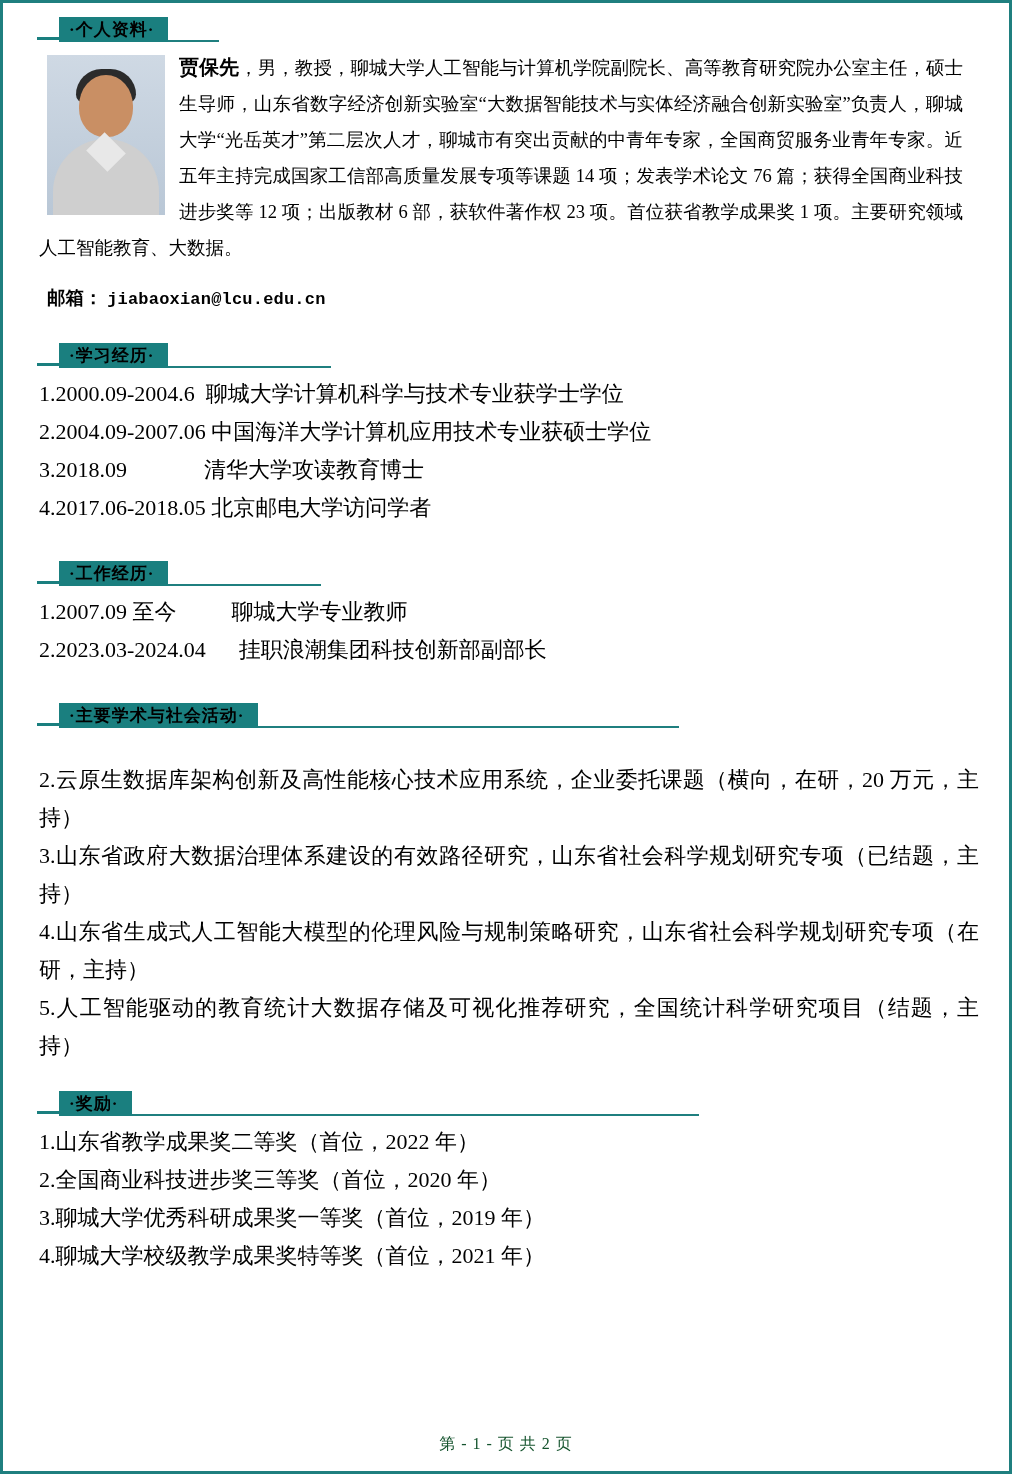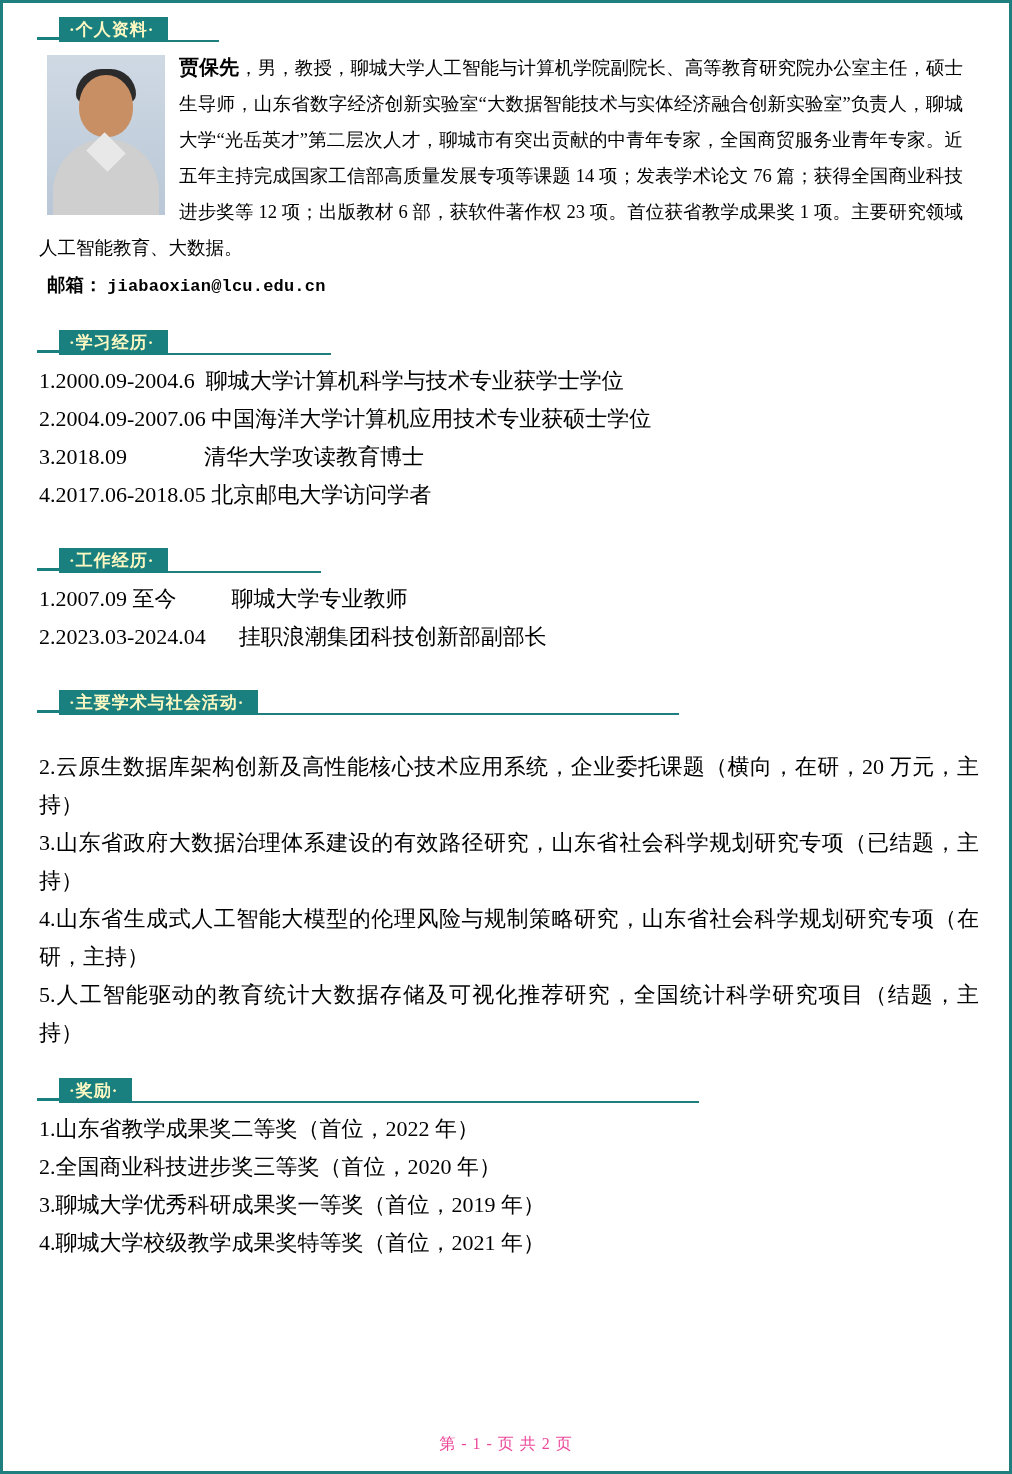--- a/index.html
+++ b/index.html
@@ -40,21 +40,21 @@
     height: 2px;
     background: #1f7f7f;
   }
   .sec-head .tab {
     position: absolute;
     left: 30px;
     top: 0;
     height: 25px;
     line-height: 25px;
     background: #1a7f7f;
-    color: #fef9c3;
+    color: #000000;
     font-family: "Liberation Serif", "DejaVu Serif", serif;
     font-weight: bold;
     font-size: 17px;
     padding: 0 14px 0 10px;
     white-space: nowrap;
     letter-spacing: 1px;
   }
   .sec-head .lead {
     position: absolute;
     left: 8px;
@@ -112,21 +112,21 @@
     width: 30px; height: 26px;
     background: #e8e8e8;
     transform: rotate(45deg);
   }
   .profile .name {
     font-weight: bold;
     font-size: 20px;
   }
   .email-line {
     clear: both;
-    margin-top: 2px;
+    margin-top: 15px;
     font-size: 18.5px;
     line-height: 34px;
     padding-left: 8px;
   }
   .email-label {
     font-weight: bold;
     font-family: "Liberation Serif", "DejaVu Serif", serif;
   }
   .email-val {
     font-family: "Liberation Mono", "DejaVu Sans Mono", monospace;
@@ -148,21 +148,21 @@
   .gap-lg { height: 34px; }
 
   
   .footer {
     position: absolute;
     left: 0; right: 0;
     bottom: 16px;
     text-align: center;
     font-size: 16px;
     letter-spacing: 1px;
-    color: #ec4899;
+    color: #14532d;
   }
 </style>
 </head>
 <body>
 
 <div class="page">
   <div class="inner">
 
     <div class="sec-head">
       <div class="lead"></div>

